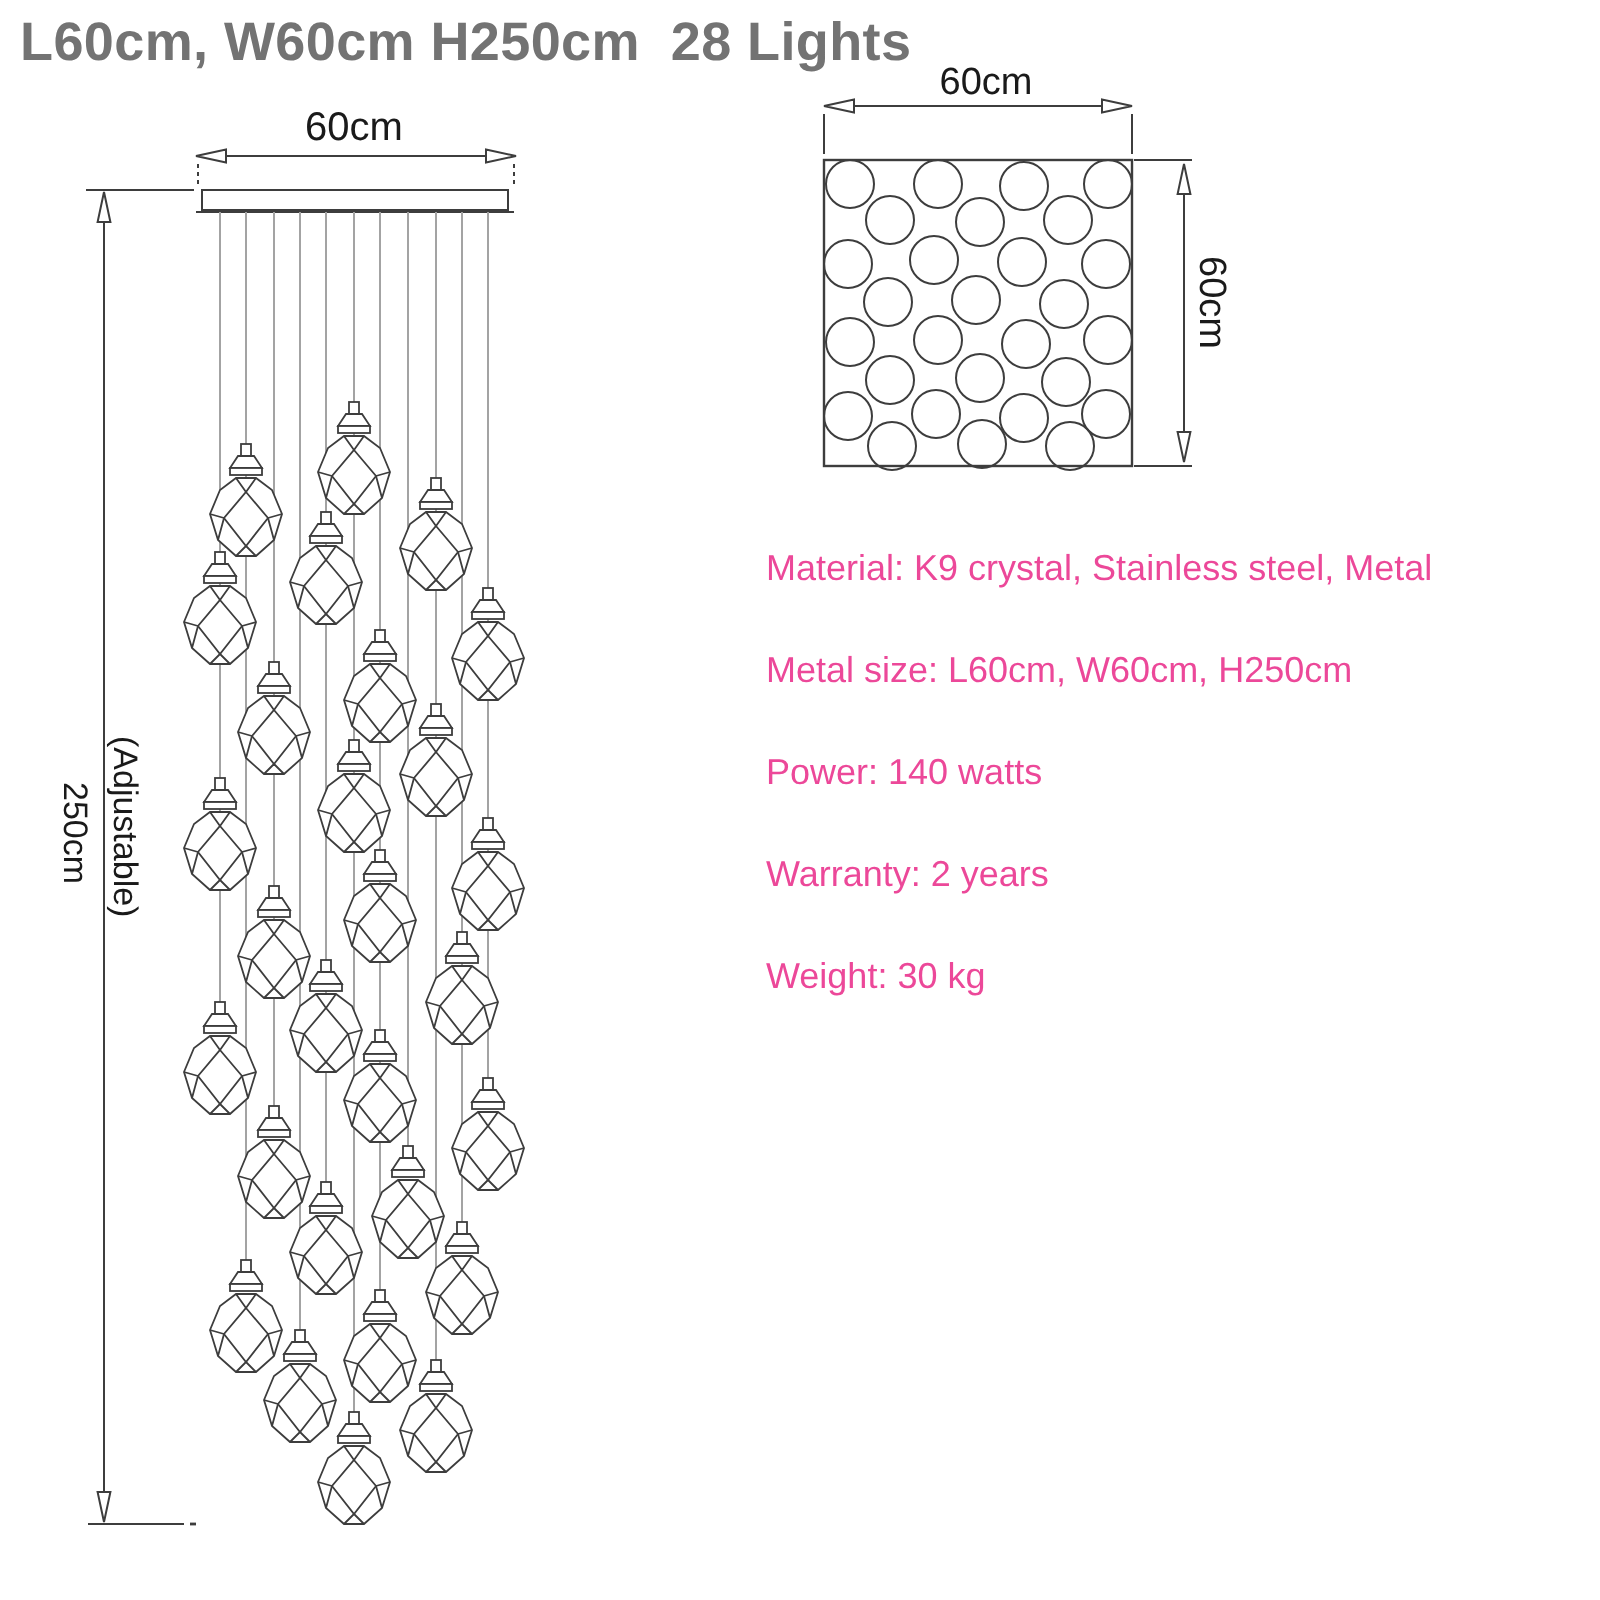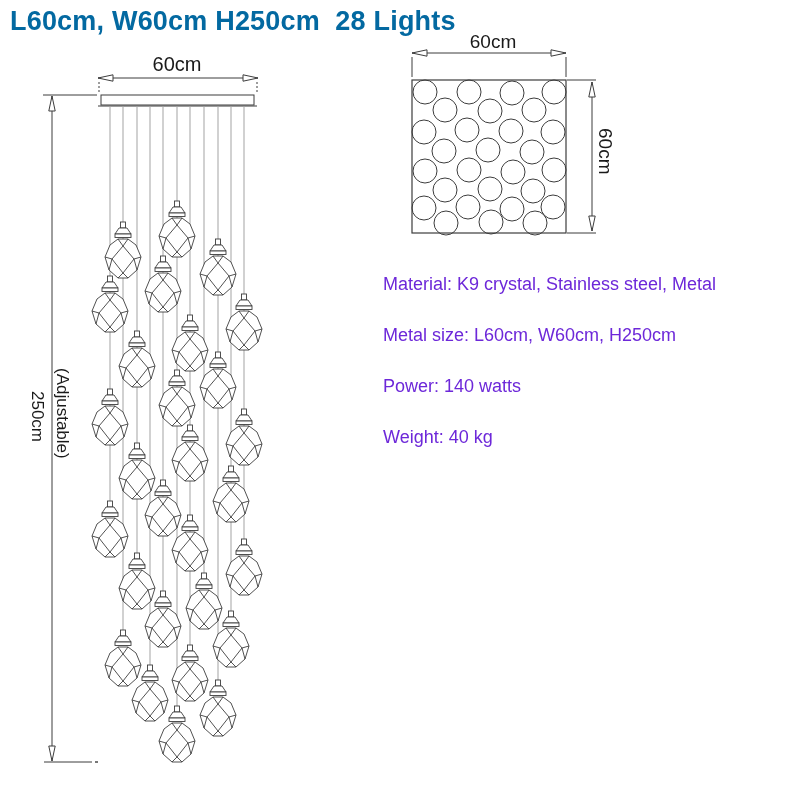--- a/index.html
+++ b/index.html
@@ -2,39 +2,39 @@
 <html><head>
 <meta charset="utf-8">
 <style>
   html,body{margin:0;padding:0;}
   #canvas{
     position:relative;width:800px;height:800px;background:#ffffff;
     font-family:"Liberation Sans",sans-serif;overflow:hidden;
   }
   #page-title{
     position:absolute;left:10px;top:6px;font-size:27px;font-weight:bold;
-    color:#0369a1;white-space:pre;letter-spacing:0.2px;
+    color:#737373;white-space:pre;letter-spacing:0.2px;
   }
   svg{position:absolute;overflow:visible;}
   #front-svg{left:25px;top:40px;width:305px;height:760px;}
   #top-svg{left:395px;top:25px;width:240px;height:215px;}
   .dim-label{
     position:absolute;color:#1a1a1a;font-size:20px;
   }
   .dim-label.center{text-align:center;}
   .vtext{
     writing-mode:vertical-rl;text-orientation:mixed;
     position:absolute;color:#1a1a1a;
   }
   #spec-list{
     position:absolute;left:383px;top:273px;display:flex;flex-direction:column;
     gap:29px;
   }
   .spec-line{
-    font-size:18px;line-height:22px;color:#6d28d9;white-space:pre;
+    font-size:18px;line-height:22px;color:#ec4899;white-space:pre;
   }
 </style>
 </head>
 <body>
 
 <div id="canvas">
 
   <div id="page-title">L60cm, W60cm H250cm  28 Lights</div>
 
   <svg id="front-svg" viewBox="25 40 305 760">
@@ -333,16 +333,17 @@
   <div class="dim-label center" style="left:147px;top:53px;width:60px;">60cm</div>
   <div class="vtext" style="left:27px;top:391px;font-size:17px;">250cm</div>
   <div class="vtext" style="left:52px;top:368px;font-size:17px;">(Adjustable)</div>
   <div class="dim-label center" style="left:463px;top:31px;width:60px;font-size:19px;">60cm</div>
   <div class="vtext" style="left:594px;top:128px;font-size:19px;">60cm</div>
 
   <div id="spec-list">
     <div class="spec-line">Material: K9 crystal, Stainless steel, Metal</div>
     <div class="spec-line">Metal size: L60cm, W60cm, H250cm</div>
     <div class="spec-line">Power: 140 watts</div>
-    <div class="spec-line">Weight: 40 kg</div>
+    <div class="spec-line">Warranty: 2 years</div>
+    <div class="spec-line">Weight: 30 kg</div>
   </div>
 
 </div>
 
 </body></html>

